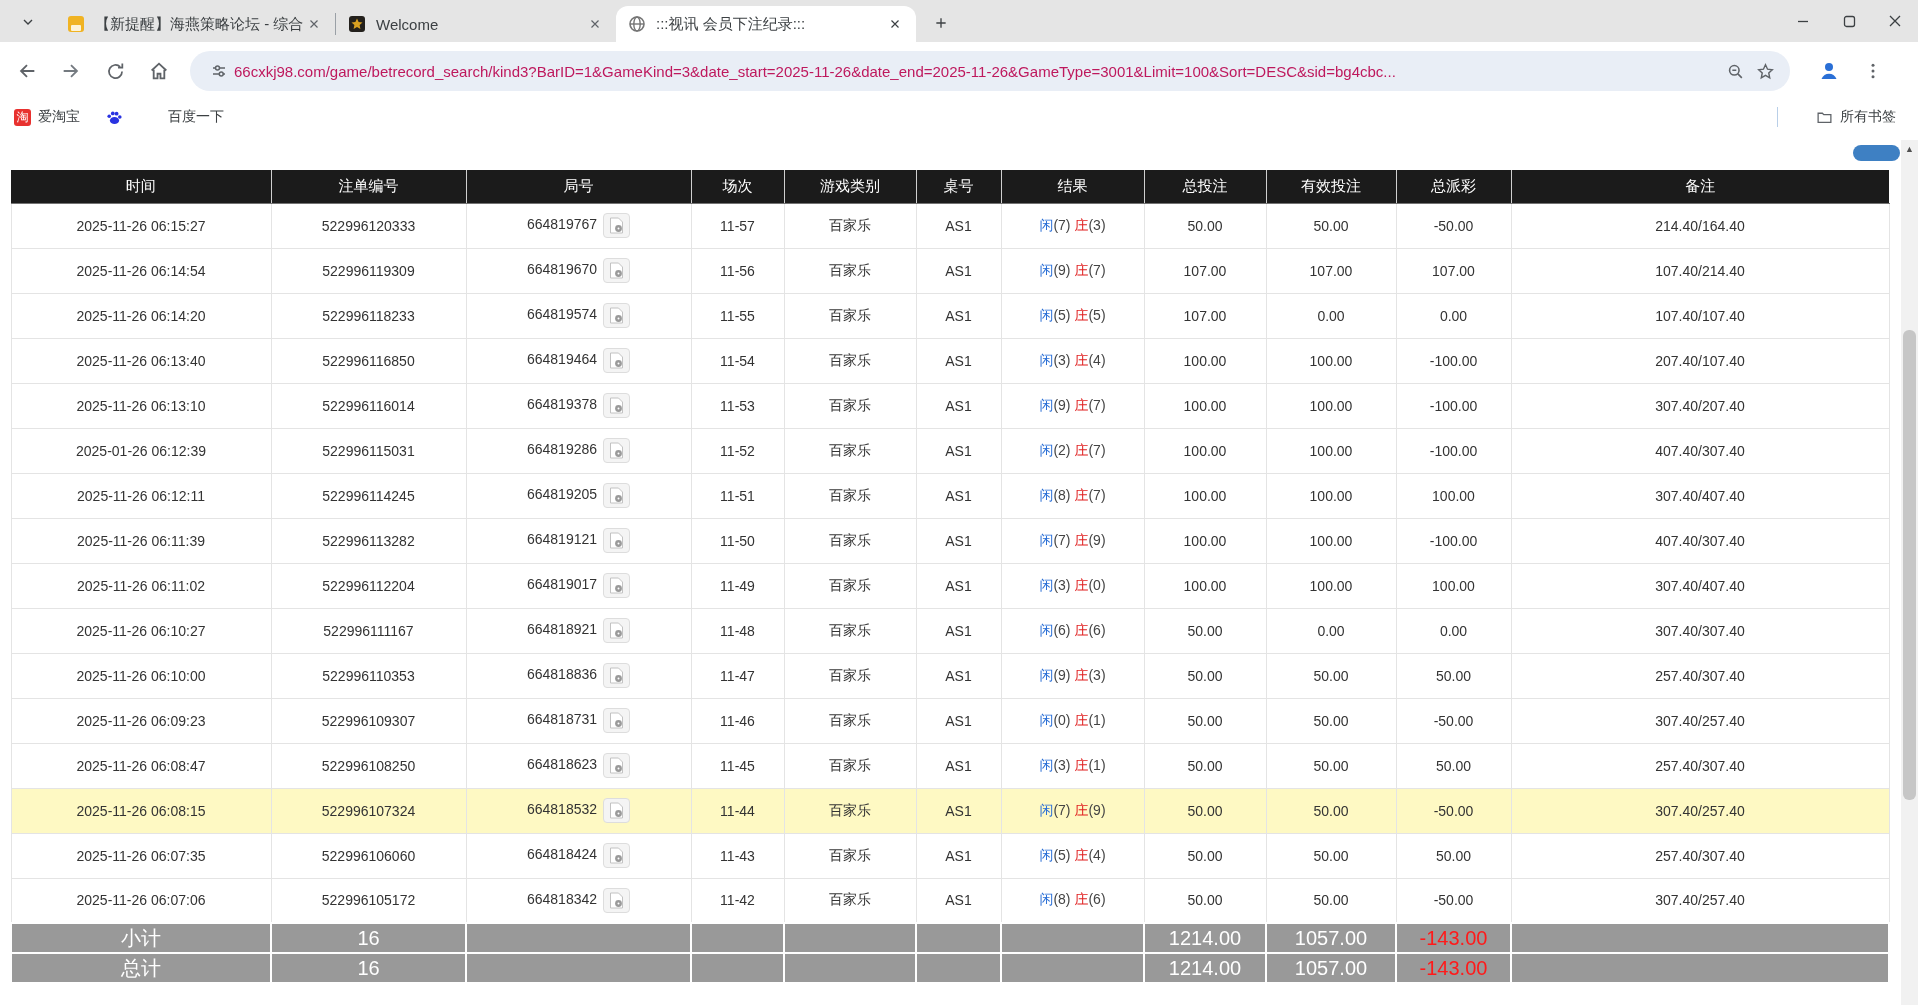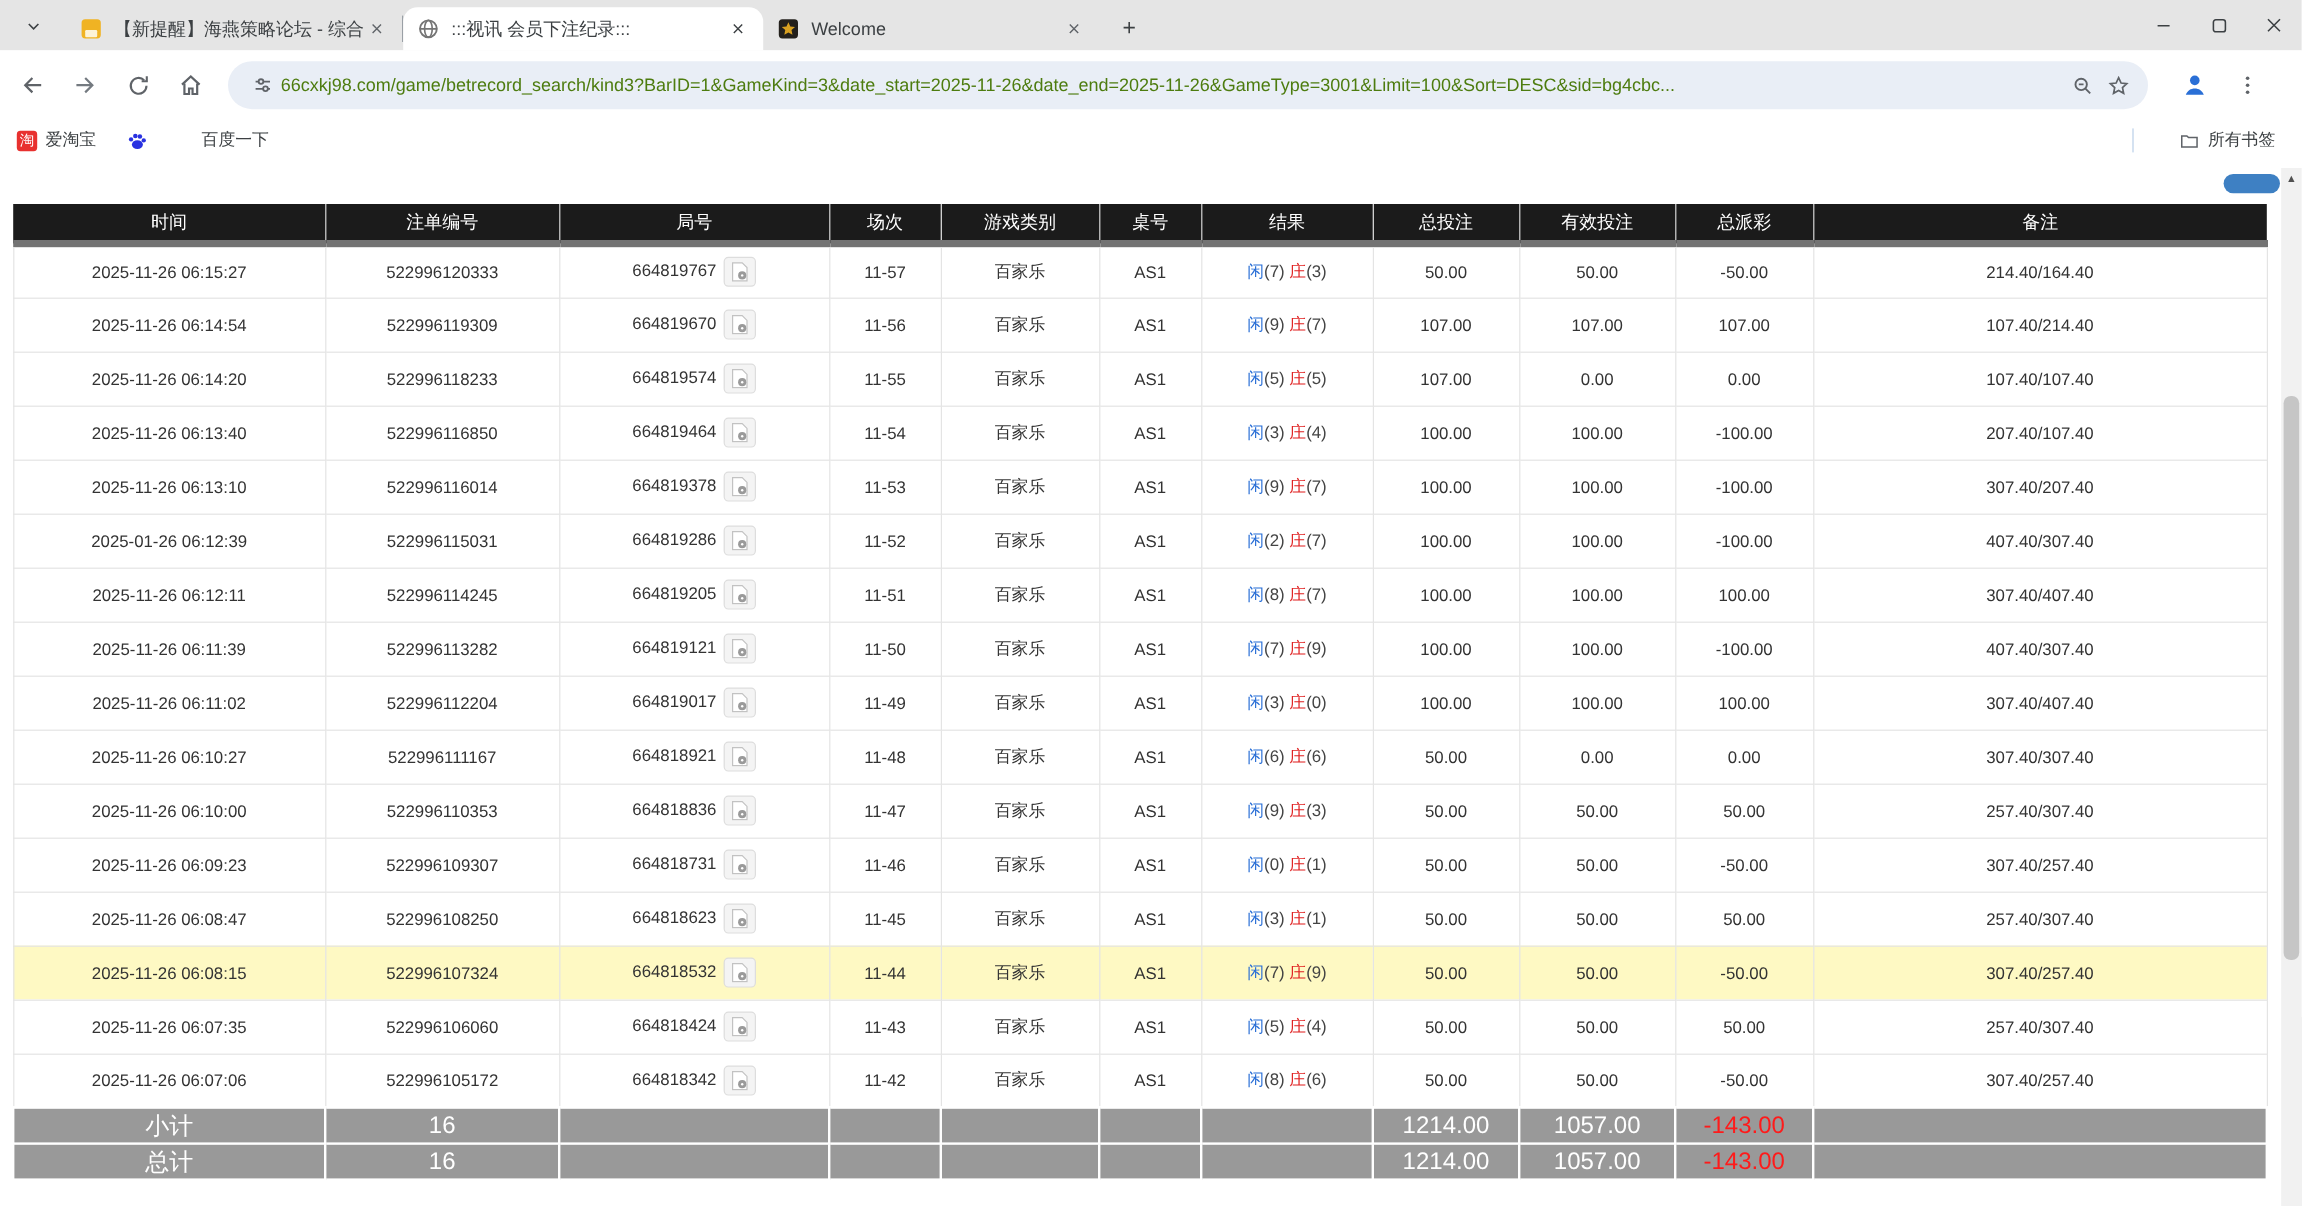--- a/index.html
+++ b/index.html
@@ -24,21 +24,21 @@
   .winctl { position:absolute; right:0; top:0; height:42px; display:flex; }
   .winctl .wbtn { width:46px; height:42px; display:flex; align-items:center; justify-content:center; }
 
   
   #toolbar { position:absolute; top:42px; left:0; width:1918px; height:58px; background:#fff;
     display:flex; align-items:center; }
   .navbtn { width:34px; height:34px; display:flex; align-items:center; justify-content:center;
     border-radius:50%; margin-left:10px; }
   #omnibox { margin-left:14px; width:1600px; height:40px; background:#e9eef6; border-radius:20px;
     display:flex; align-items:center; padding:0 10px 0 14px; }
-  #omnibox .urltext { flex:1; font-size:15px; color:#4d7c0f; white-space:nowrap; overflow:hidden; }
+  #omnibox .urltext { flex:1; font-size:15px; color:#be185d; white-space:nowrap; overflow:hidden; }
   .boxicon { width:30px; height:30px; display:flex; align-items:center; justify-content:center;
     border-radius:50%; flex:0 0 30px; }
   .toolright { display:flex; align-items:center; margin-left:12px; }
 
   
   #bookmarks { position:absolute; top:100px; left:0; width:1918px; height:34px; background:#fff;
     display:flex; align-items:center; }
   .bkm { display:flex; align-items:center; margin-left:14px; font-size:14px; color:#3c4043; }
   .bkm .bicon { width:17px; height:17px; margin-right:7px; }
   .taobao { width:17px; height:17px; background:#e8312f; border-radius:3px; color:#fff; font-size:12px;
@@ -46,21 +46,21 @@
   .bkm-right { position:absolute; right:22px; display:flex; align-items:center; font-size:14px; color:#3c4043; }
   .bkm-divider { position:absolute; right:140px; width:1px; height:20px; background:#b9cfe8; }
 
   
   #content { position:absolute; top:134px; left:0; width:1918px; height:871px; background:#fff; }
   #blue-pill { position:absolute; left:1853px; top:11px; width:47px; height:16px;
     background:#3e80c3; border-radius:8px; }
 
   table#bets { border-collapse:collapse; table-layout:fixed; width:1878px; margin:36px 0 0 10px; }
   #bets th { background:#1b1b1b; color:#fff; font-weight:normal; font-size:15px; height:33px;
-    border-right:1px solid #cfcfcf; border-bottom:6px solid #737373; }
+    border-right:1px solid #cfcfcf; border-bottom:1px solid #737373; }
   #bets th:last-child { border-right:none; }
   #bets td { height:45px; text-align:center; font-size:14px; color:#333;
     border:1px solid #e4e4e4; background:#fff; vertical-align:middle; }
   #bets tr.hl td { background:#fef9c3; }
   .bluev { color:#2a6fd6; }
   .neg { color:#ff0000; }
   .plyr { color:#2a6fd6; }
   .bnkr { color:#e02020; }
   .rnum { color:#444; }
   .vidbtn { display:inline-flex; width:27px; height:25px; background:#f4f4f4; border:1px solid #ddd;
@@ -95,46 +95,46 @@
           </svg>
       </span>
       <span class="title">【新提醒】海燕策略论坛 - 综合</span>
       <span class="closex">
         <svg width="14" height="14" viewBox="0 0 24 24">
             <path d="M6 6l12 12M18 6L6 18" stroke="#5f6368" stroke-width="2" fill="none"></path>
           </svg>
       </span>
     </div>
     <div class="tabsep"></div>
+    <div class="tab">
+      <span class="favicon">
+        <svg width="18" height="18" viewBox="0 0 18 18">
+            <rect x="1" y="1" width="16" height="16" rx="3" fill="#23201c"></rect>
+            <path d="M9 3.5l1.6 3.6 3.9.4-2.9 2.6.8 3.9L9 12l-3.4 2 .8-3.9-2.9-2.6 3.9-.4z" fill="#d8a021"></path>
+          </svg>
+      </span>
+      <span class="title">Welcome</span>
+      <span class="closex">
+        <svg width="14" height="14" viewBox="0 0 24 24">
+            <path d="M6 6l12 12M18 6L6 18" stroke="#5f6368" stroke-width="2" fill="none"></path>
+          </svg>
+      </span>
+    </div>
     <div class="tab active">
       <span class="favicon">
         <svg width="18" height="18" viewBox="0 0 18 18">
             <circle cx="9" cy="9" r="7" fill="none" stroke="#757575" stroke-width="1.6"></circle>
             <ellipse cx="9" cy="9" rx="3.2" ry="7" fill="none" stroke="#757575" stroke-width="1.4"></ellipse>
             <path d="M2 9h14" stroke="#757575" stroke-width="1.4"></path>
           </svg>
       </span>
       <span class="title">:::视讯 会员下注纪录:::</span>
       <span class="closex">
         <svg width="14" height="14" viewBox="0 0 24 24">
             <path d="M6 6l12 12M18 6L6 18" stroke="#3c4043" stroke-width="2" fill="none"></path>
-          </svg>
-      </span>
-    </div>
-    <div class="tab">
-      <span class="favicon">
-        <svg width="18" height="18" viewBox="0 0 18 18">
-            <rect x="1" y="1" width="16" height="16" rx="3" fill="#23201c"></rect>
-            <path d="M9 3.5l1.6 3.6 3.9.4-2.9 2.6.8 3.9L9 12l-3.4 2 .8-3.9-2.9-2.6 3.9-.4z" fill="#d8a021"></path>
-          </svg>
-      </span>
-      <span class="title">Welcome</span>
-      <span class="closex">
-        <svg width="14" height="14" viewBox="0 0 24 24">
-            <path d="M6 6l12 12M18 6L6 18" stroke="#5f6368" stroke-width="2" fill="none"></path>
           </svg>
       </span>
     </div>
     <div class="newtab">
       <svg width="16" height="16" viewBox="0 0 24 24">
           <path d="M12 5v14M5 12h14" stroke="#3c4043" stroke-width="2" fill="none"></path>
         </svg>
     </div>
   </div>
   <div class="winctl">

